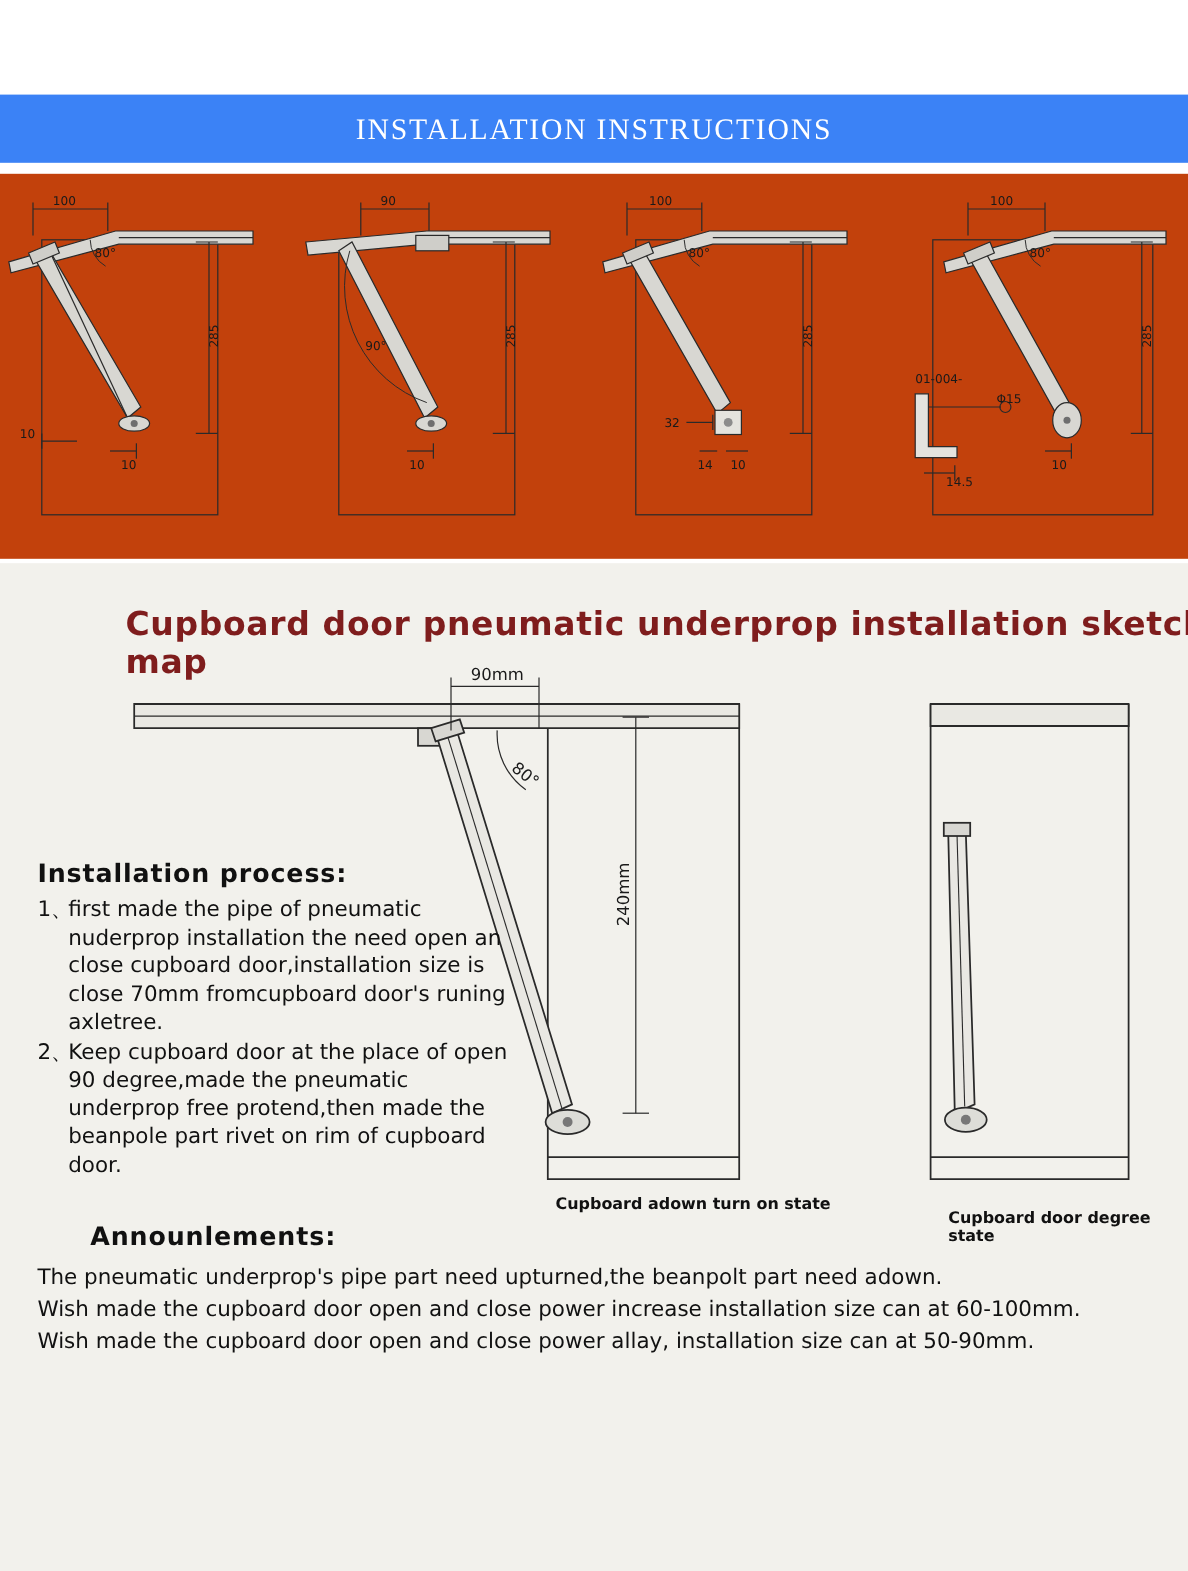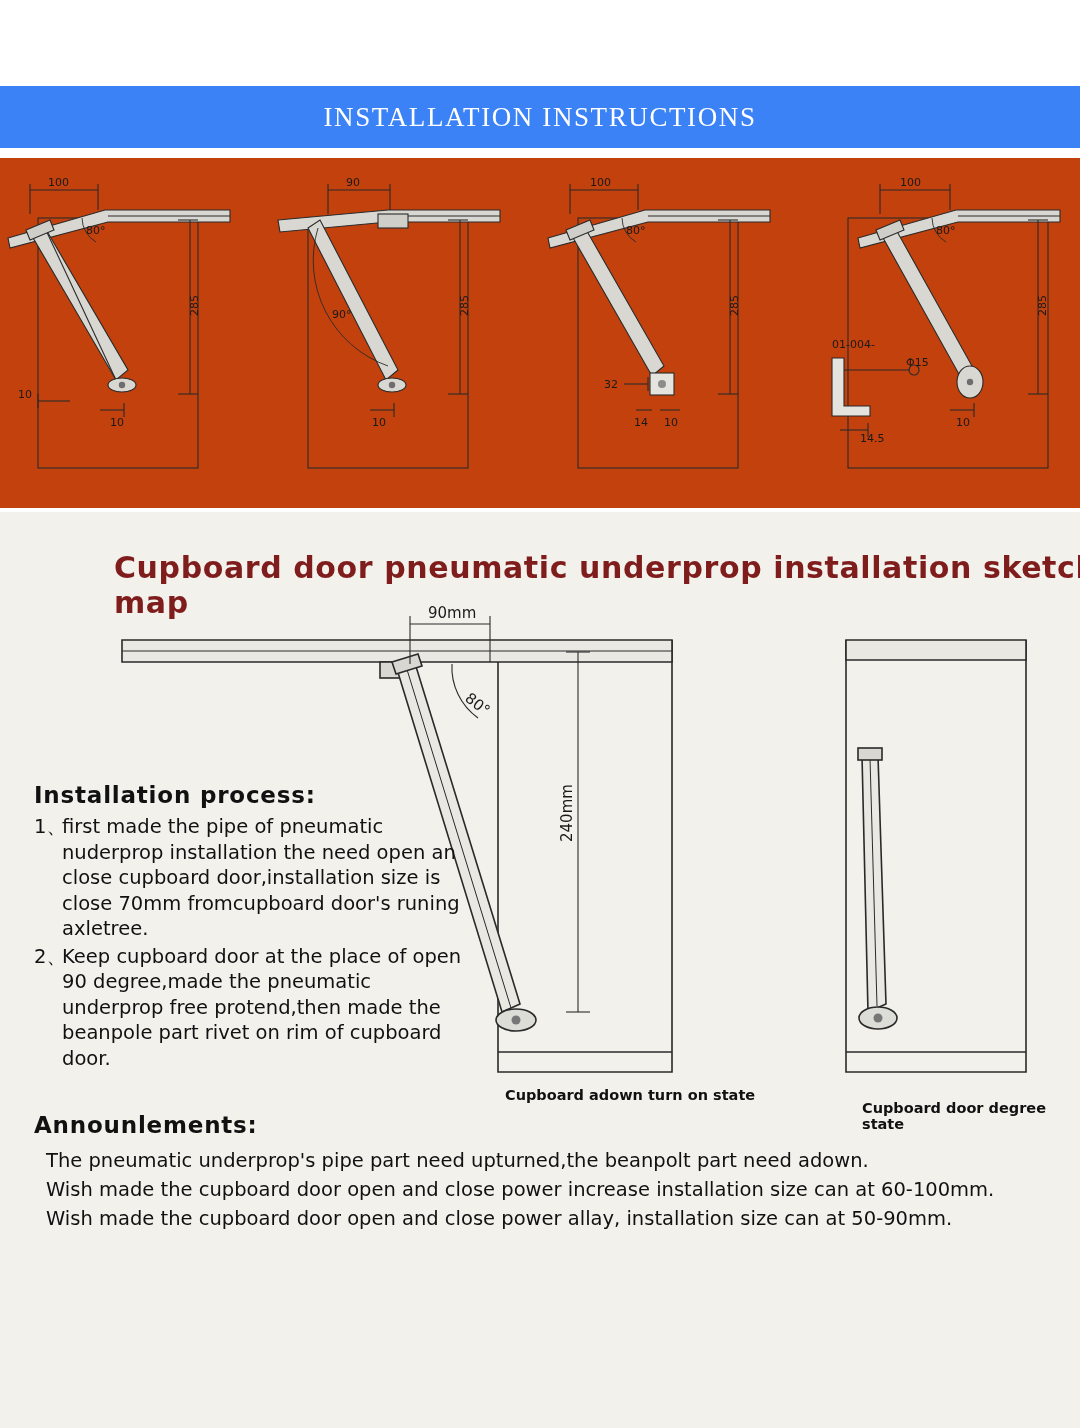--- a/index.html
+++ b/index.html
@@ -50,24 +50,24 @@
   .proc-item{display:flex;font-size:19.5px;line-height:25.5px;color:#111;
     font-family:"DejaVu Sans",sans-serif;margin-bottom:2px;}
   .proc-item .num{width:28px;flex:0 0 28px;}
   .proc-item .txt{flex:1;}
 
   #announce{
     position:absolute;left:34px;top:600px;width:1020px;
   }
   #announce .heading{
     font-size:23px;font-weight:bold;letter-spacing:.8px;color:#111;
-    font-family:"DejaVu Sans",sans-serif;margin-bottom:8px;
+    font-family:"DejaVu Sans",sans-serif;margin-bottom:8px;margin-left:48px;
   }
   #announce .line{
-    font-size:19.5px;line-height:29px;color:#111;margin-left:12px;
+    font-size:19.5px;line-height:29px;color:#111;margin-left:0;
     font-family:"DejaVu Sans",sans-serif;
   }
 
   .cap{
     position:absolute;font-size:14.5px;font-weight:bold;color:#111;
     font-family:"DejaVu Sans",sans-serif;
   }
   #cap-open{left:505px;top:575px;}
   #cap-close{left:862px;top:588px;}
 

